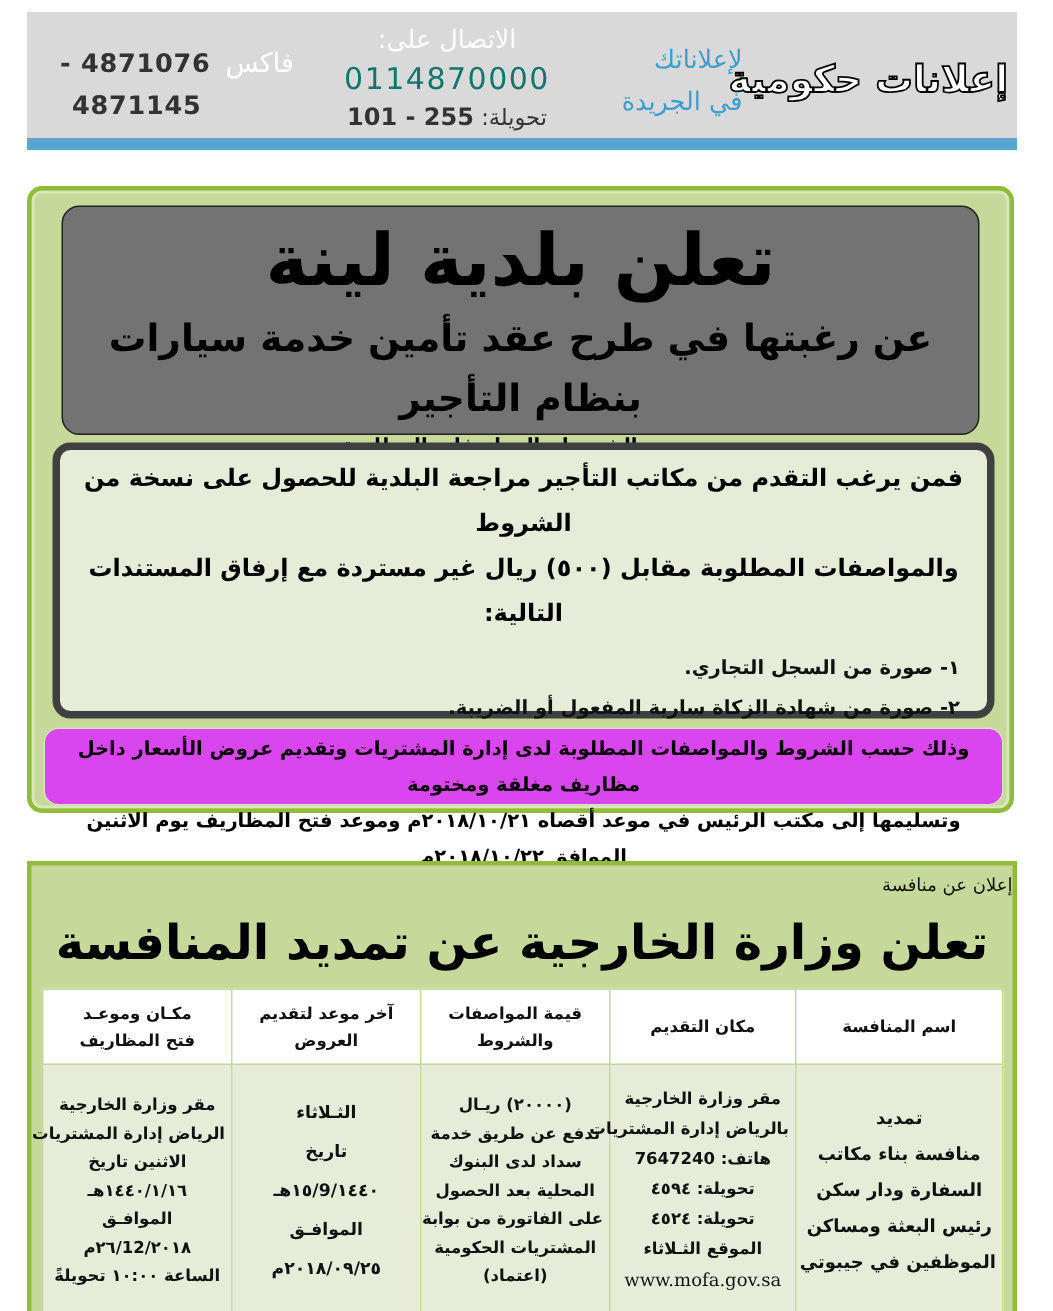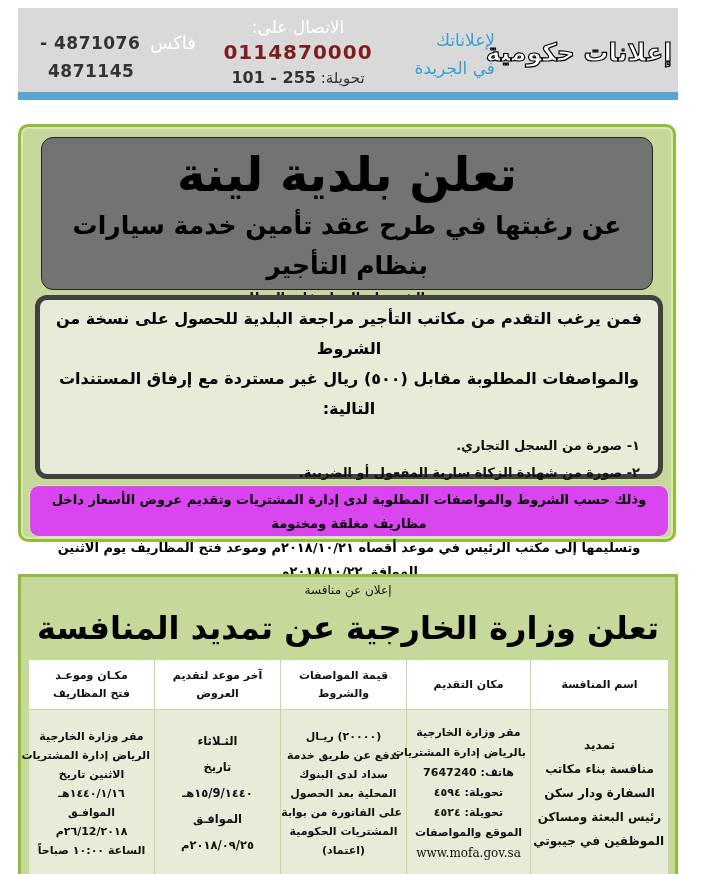--- a/index.html
+++ b/index.html
@@ -22,22 +22,22 @@
       direction: rtl; white-space: nowrap;
     }
     .h-tag { position: absolute; right: 183px; top: 18px; direction: rtl; text-align: right; }
     .h-tag div {
       font-family: "DejaVu Sans", sans-serif; font-size: 17px; color: #3a9fd0;
       line-height: 28px; white-space: nowrap;
     }
     .h-contact { position: absolute; left: 200px; top: 8px; width: 160px; text-align: center; direction: rtl; }
     .h-contact .lbl { font-size: 17px; color: #ffffff; line-height: 22px; }
     .h-contact .phone {
-      font-family: "DejaVu Sans", sans-serif; font-weight: bold; font-size: 20px;
-      color: #7f1d1d; direction: ltr; letter-spacing: 1px; line-height: 28px;
+      font-family: "DejaVu Sans", sans-serif; font-weight: normal; font-size: 20px;
+      color: #0f766e; direction: ltr; letter-spacing: 1px; line-height: 28px;
     }
     .h-contact .ext { font-size: 15px; color: #333; line-height: 24px; white-space: nowrap; }
     .h-contact .ext b { font-weight: bold; font-size: 16px; }
     .h-fax { position: absolute; left: 22px; top: 24px; width: 180px; }
     .h-fax .row1 { display: flex; direction: ltr; align-items: baseline; white-space: nowrap; }
     .h-fax .num { font-weight: bold; font-size: 17px; color: #333; letter-spacing: 0.5px; }
     .h-fax .fax-lbl { font-size: 18px; color: #ffffff; margin-left: 10px; }
     .h-fax .row2 { font-weight: bold; font-size: 17px; color: #333; margin-top: 8px; margin-left: 8px; letter-spacing: 0.5px; }
 
     
@@ -76,21 +76,21 @@
       direction: rtl; text-align: center; padding-top: 2px;
     }
     .ad1-footer div { font-weight: bold; font-size: 13px; line-height: 24px; color: #000; letter-spacing: -0.3px; }
 
     
     .ad2 {
       position: absolute; left: 18px; top: 574px; width: 660px; height: 300px;
       background: #c6d99a; border: 3px solid #8fbd3a; border-bottom: none;
     }
     .ad2-kicker {
-      position: absolute; left: 0; right: 0; top: 6px; text-align: center;
+      position: absolute; left: 0; right: 0; top: 6px; text-align: right;
       font-size: 12px; color: #111; direction: rtl;
     }
     .ad2-title {
       position: absolute; left: 0; right: 0; top: 26px; text-align: center;
       font-weight: bold; font-size: 32px; line-height: 50px; color: #000;
       direction: rtl; letter-spacing: -0.5px;
     }
     .ad2-table {
       position: absolute; left: 7px; top: 82px; width: 640px; height: 218px;
       border-collapse: collapse; direction: rtl; table-layout: fixed;
@@ -205,21 +205,21 @@
           <span class="ln">السفارة ودار سكن</span>
           <span class="ln">رئيس البعثة ومساكن</span>
           <span class="ln">الموظفين في جيبوتي</span>
         </td>
         <td class="c-place">
           <span class="ln">مقر وزارة الخارجية</span>
           <span class="ln">بالرياض إدارة المشتريات</span>
           <span class="ln">هاتف: 7647240</span>
           <span class="ln">تحويلة: ٤٥٩٤</span>
           <span class="ln">تحويلة: ٤٥٢٤</span>
-          <span class="ln">الموقع والمواصفات</span>
+          <span class="ln">الموقع الثـلاثاء</span>
           <span class="ln url">www.mofa.gov.sa</span>
         </td>
         <td class="c-value">
           <span class="ln">(٢٠٠٠٠) ريـال</span>
           <span class="ln">تدفع عن طريق خدمة</span>
           <span class="ln">سداد لدى البنوك</span>
           <span class="ln">المحلية بعد الحصول</span>
           <span class="ln">على الفاتورة من بوابة</span>
           <span class="ln">المشتريات الحكومية</span>
           <span class="ln">(اعتماد)</span>
@@ -231,18 +231,18 @@
           <span class="ln">الموافـق</span>
           <span class="ln">٢٠١٨/٠٩/٢٥م</span>
         </td>
         <td class="c-opening">
           <span class="ln">مقر وزارة الخارجية</span>
           <span class="ln">الرياض إدارة المشتريات</span>
           <span class="ln">الاثنين تاريخ</span>
           <span class="ln">١٤٤٠/١/١٦هـ</span>
           <span class="ln">الموافـق</span>
           <span class="ln">٢٠١٨/12/٢٦م</span>
-          <span class="ln">الساعة ١٠:٠٠ صباحاً</span>
+          <span class="ln">الساعة ١٠:٠٠ تحويلةً</span>
         </td>
       </tr>
     </tbody>
   </table>
 </div>
 
 </body></html>

